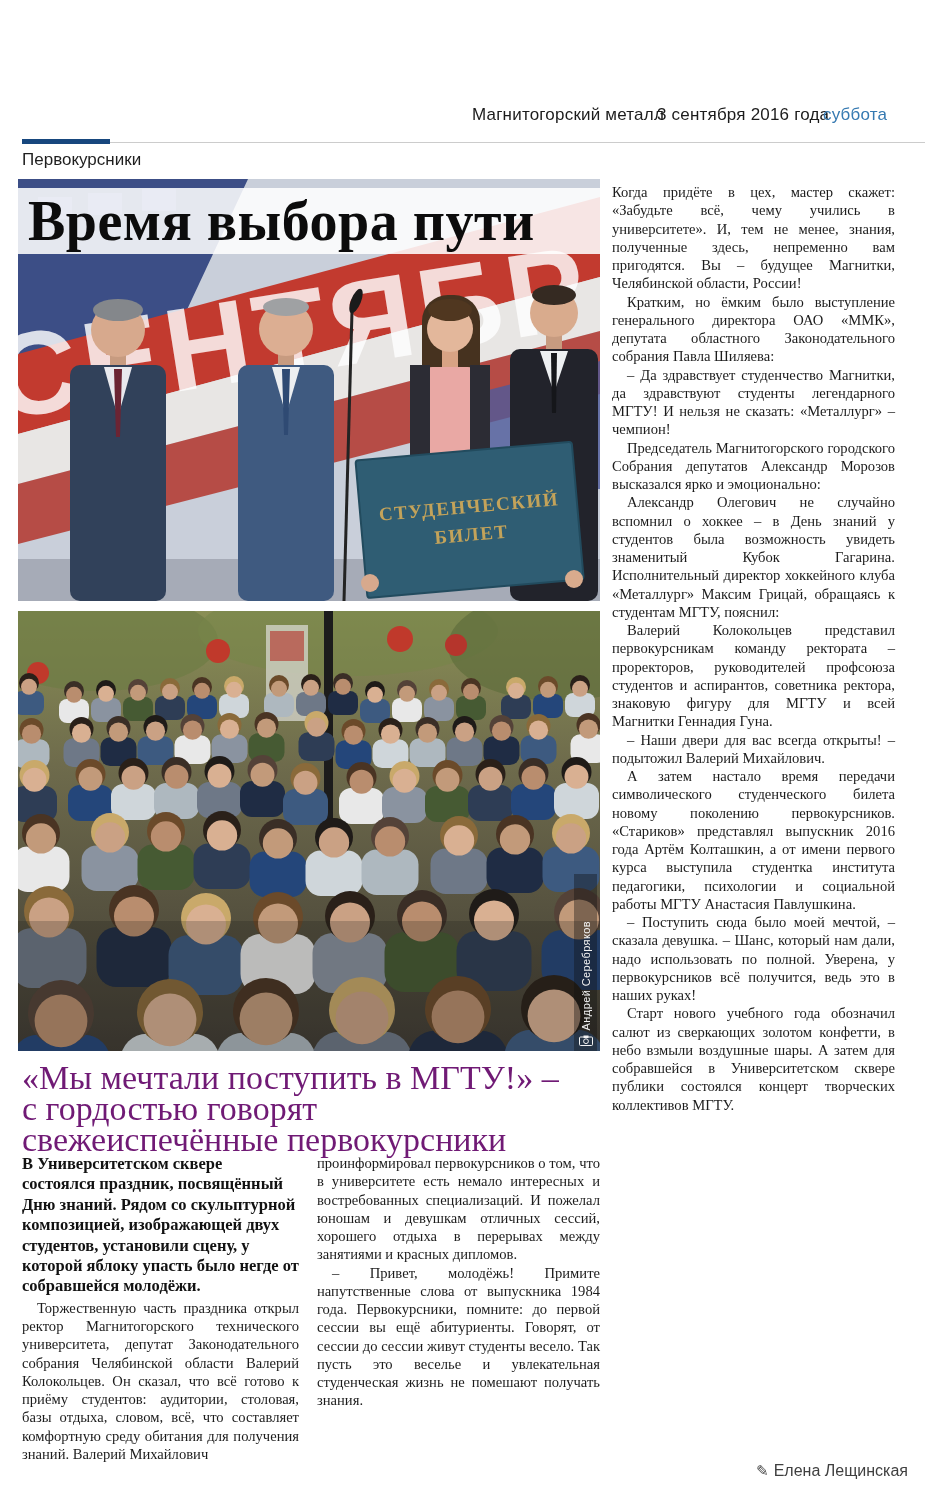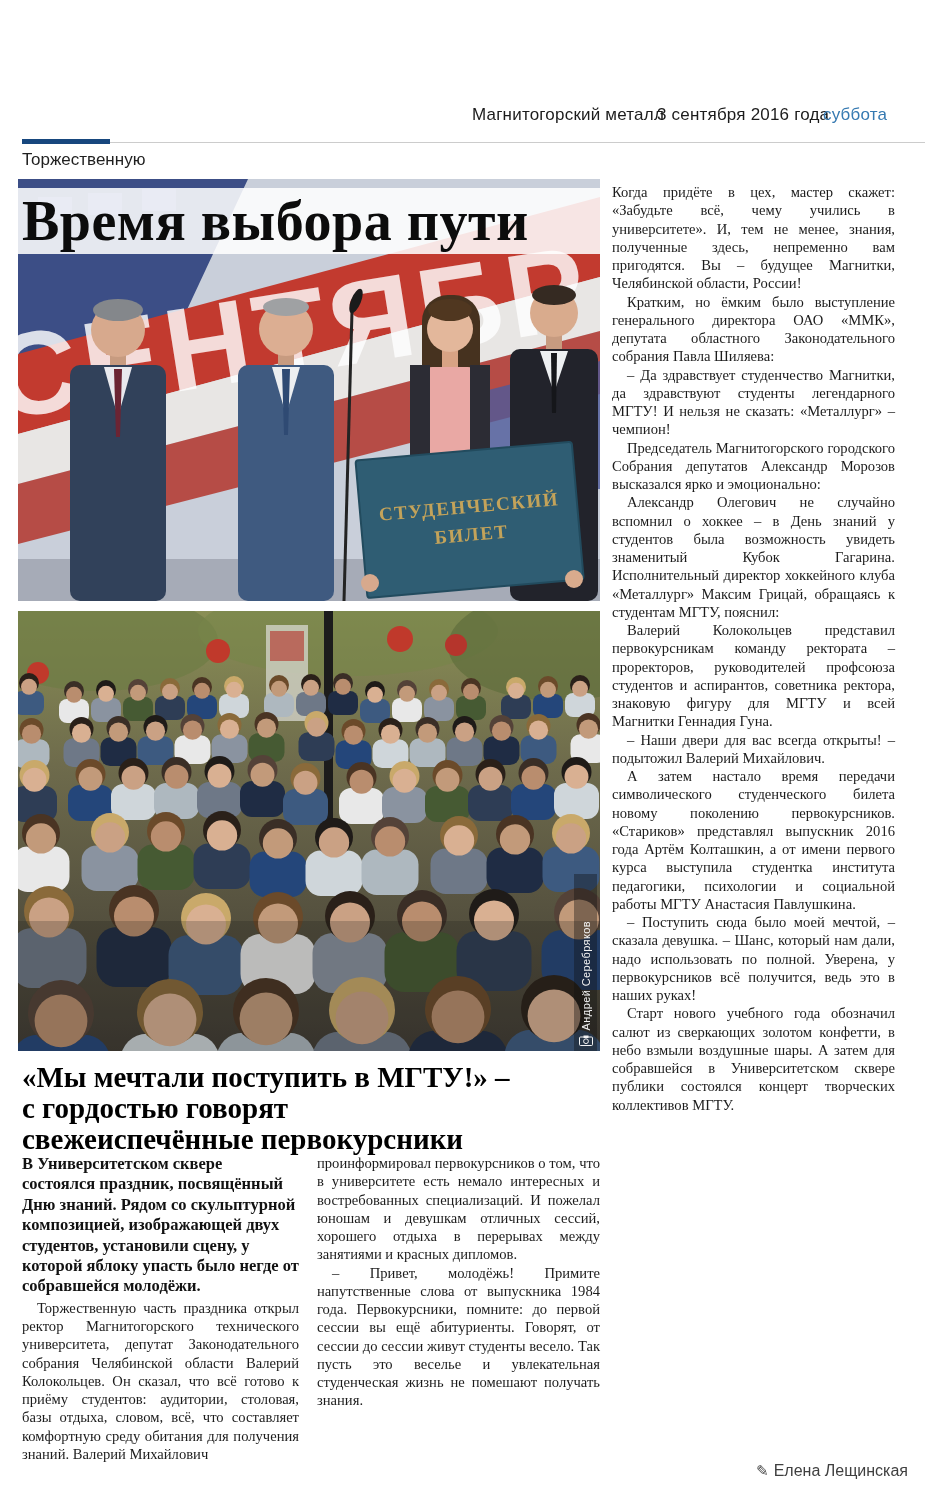--- a/index.html
+++ b/index.html
@@ -20,33 +20,33 @@
   
   .photo{position:absolute;left:18px;width:582px;overflow:hidden;background:#9aa0ab;}
   #photo1{top:179px;height:422px;}
   #photo2{top:611px;height:440px;}
   .photo svg{display:block;}
 
   
   #headline-band{position:absolute;left:0;right:0;top:9px;height:66px;
                  background:rgba(255,255,255,.87);display:flex;align-items:center;}
   #headline{font-size:56px;line-height:1;font-weight:bold;color:#0c0c0c;
-            padding-left:4px;letter-spacing:.5px;white-space:nowrap;}
+            padding-left:10px;letter-spacing:.5px;white-space:nowrap;}
 
   
   #photo-credit{position:absolute;right:3px;bottom:0;width:23px;height:172px;
                 background:rgba(15,15,15,.38);display:flex;flex-direction:column;
                 align-items:center;justify-content:flex-end;gap:5px;padding-bottom:5px;}
   #photo-credit .credit-text{writing-mode:vertical-rl;transform:rotate(180deg);
                 color:#f2f2f2;font-family:"Liberation Sans",sans-serif;font-size:11px;
                 letter-spacing:.4px;white-space:nowrap;}
 
   
-  #subhead{left:22px;top:1062px;width:578px;font-size:29px;line-height:31px;
-           color:#000000;white-space:pre-line;font-weight:bold;}
+  #subhead{left:22px;top:1062px;width:578px;font-size:34px;line-height:31px;
+           color:#701a75;white-space:pre-line;}
 
   
   .body p{margin:0;text-align:justify;font-size:14.6px;line-height:18.25px;color:#1c1c1c;}
   .body p.ind{text-indent:15px;}
   #col1{left:22px;top:1154px;width:277px;}
   #col2{left:317px;top:1154px;width:283px;}
   #col3{left:612px;top:183px;width:283px;}
   #lede{font-weight:bold;font-size:16.5px;line-height:20.4px;text-align:left;
         color:#121212;margin-bottom:2px;}
 
@@ -59,21 +59,21 @@
 <body>
 
 <div id="page">
 
   <span class="abs mast" id="mast-title">Магнитогорский металл</span>
   <span class="abs mast" id="mast-date">3 сентября 2016 года</span>
   <span class="abs mast" id="mast-week">суббота</span>
   <div class="abs" id="rule-gray"></div>
   <div class="abs" id="rule-navy"></div>
 
-  <div class="abs" id="section-label">Торжественную</div>
+  <div class="abs" id="section-label">Первокурсники</div>
 
   <div class="photo" id="photo1">
     <svg width="582" height="422" viewBox="0 0 582 422">
       <rect width="582" height="422" fill="#c9cfda"></rect>
       <polygon points="0,0 230,0 160,150 0,180" fill="#3c4e86"></polygon>
       <rect x="20" y="18" width="34" height="22" fill="#5a6eae" opacity=".8"></rect>
       <rect x="70" y="14" width="34" height="22" fill="#5a6eae" opacity=".8"></rect>
       <rect x="124" y="10" width="34" height="22" fill="#5a6eae" opacity=".8"></rect>
       <polygon points="0,175 582,18 582,98 0,255" fill="#c23a2f"></polygon>
       <polygon points="0,255 582,98 582,152 0,305" fill="#e8e6e4"></polygon>

